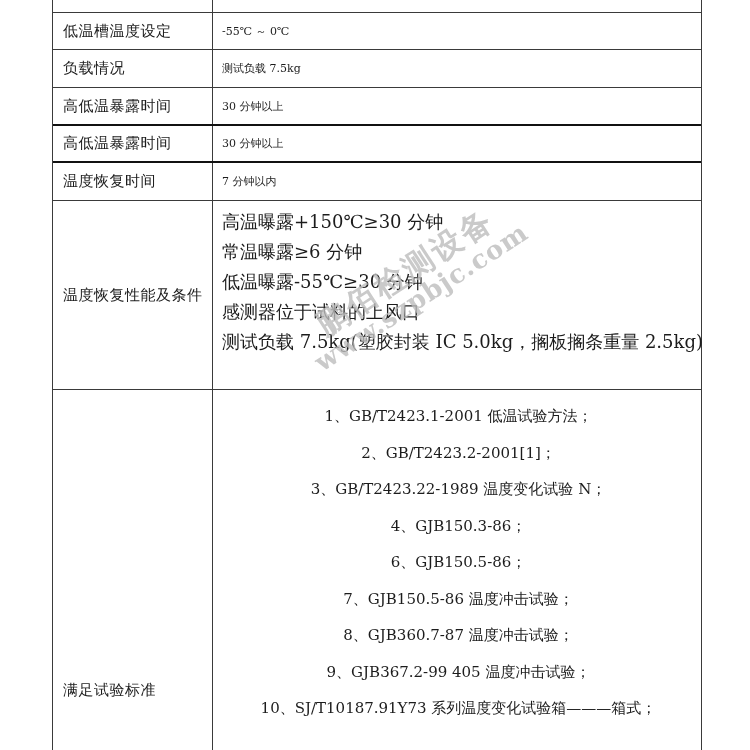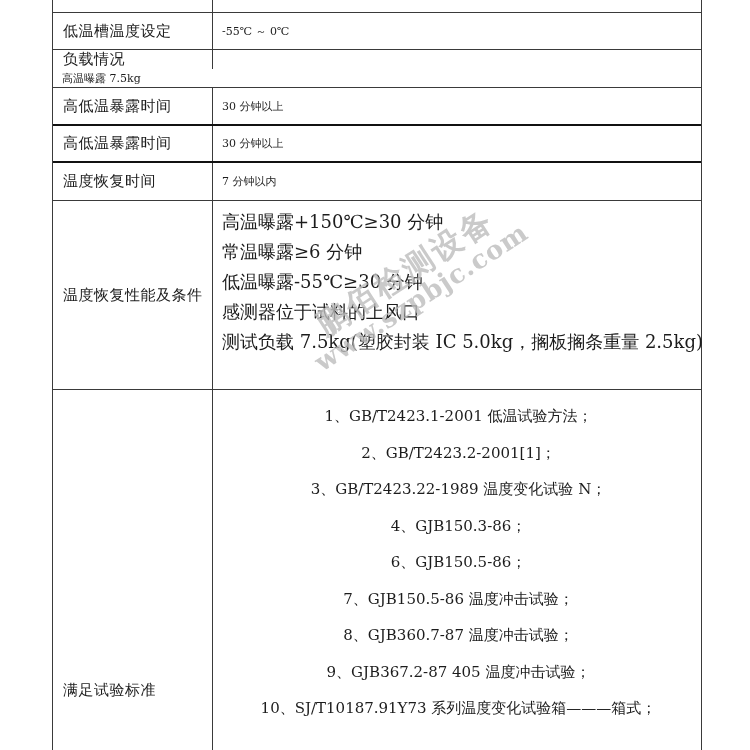--- a/index.html
+++ b/index.html
@@ -50,21 +50,21 @@
   .cell-value {
     flex: 1;
     display: flex;
     align-items: center;
     padding-left: 9px;
     font-size: 11px;
     box-sizing: border-box;
   }
   .h-partial { height: 13px; }
   .h-r1 { height: 37px; }
-  .h-r2 { height: 38px; flex-direction: column; }
+  .h-r2 { height: 38px; }
   .h-r3 { height: 38px; }
   .h-r4 { height: 37px; }
   .h-r5 { height: 38px; }
   .h-recovery { height: 189px; }
   .h-standards { height: 600px; border-bottom: none; }
   .cell-multiline {
     flex: 1;
     box-sizing: border-box;
     padding: 6px 6px 0 9px;
     font-size: 18px;
@@ -121,21 +121,21 @@
       <div class="cell-value"></div>
     </div>
 
     <div class="row h-r1">
       <div class="cell-label">低温槽温度设定</div>
       <div class="cell-value">-55℃ ～ 0℃</div>
     </div>
 
     <div class="row h-r2">
       <div class="cell-label">负载情况</div>
-      <div class="cell-value">高温曝露 7.5kg</div>
+      <div class="cell-value">测试负载 7.5kg</div>
     </div>
 
     <div class="row h-r3 thickline">
       <div class="cell-label">高低温暴露时间</div>
       <div class="cell-value">30 分钟以上</div>
     </div>
 
     <div class="row h-r4 thickline">
       <div class="cell-label">高低温暴露时间</div>
       <div class="cell-value">30 分钟以上</div>
@@ -160,21 +160,21 @@
     <div class="row h-standards">
       <div class="cell-label">满足试验标准</div>
       <div class="standards-list">
         <div class="standard-item">1、GB/T2423.1-2001 低温试验方法；</div>
         <div class="standard-item">2、GB/T2423.2-2001[1]；</div>
         <div class="standard-item">3、GB/T2423.22-1989 温度变化试验 N；</div>
         <div class="standard-item">4、GJB150.3-86；</div>
         <div class="standard-item">6、GJB150.5-86；</div>
         <div class="standard-item">7、GJB150.5-86 温度冲击试验；</div>
         <div class="standard-item">8、GJB360.7-87 温度冲击试验；</div>
-        <div class="standard-item">9、GJB367.2-87 405 温度冲击试验；</div>
+        <div class="standard-item">9、GJB367.2-99 405 温度冲击试验；</div>
         <div class="standard-item">10、SJ/T10187.91Y73 系列温度变化试验箱———箱式；</div>
       </div>
     </div>
 
   </div>
 
   <div class="watermark">
     <div class="wm-name">鹏佰检测设备</div>
     <div class="wm-url">www.szpbjc.com</div>
   </div>

